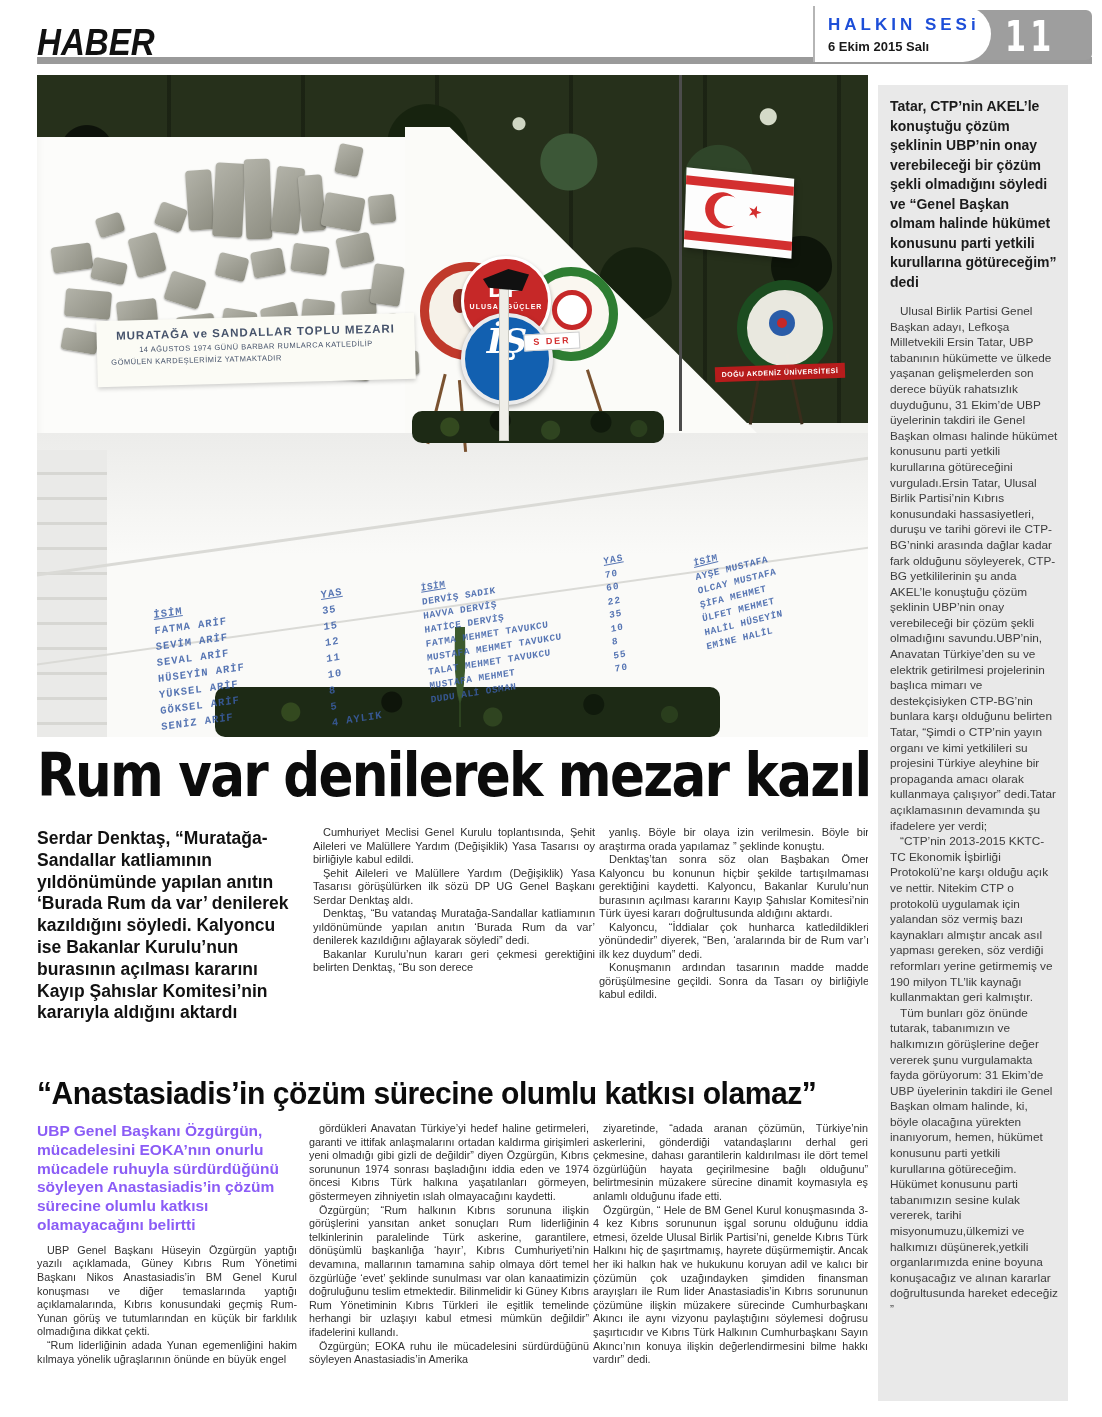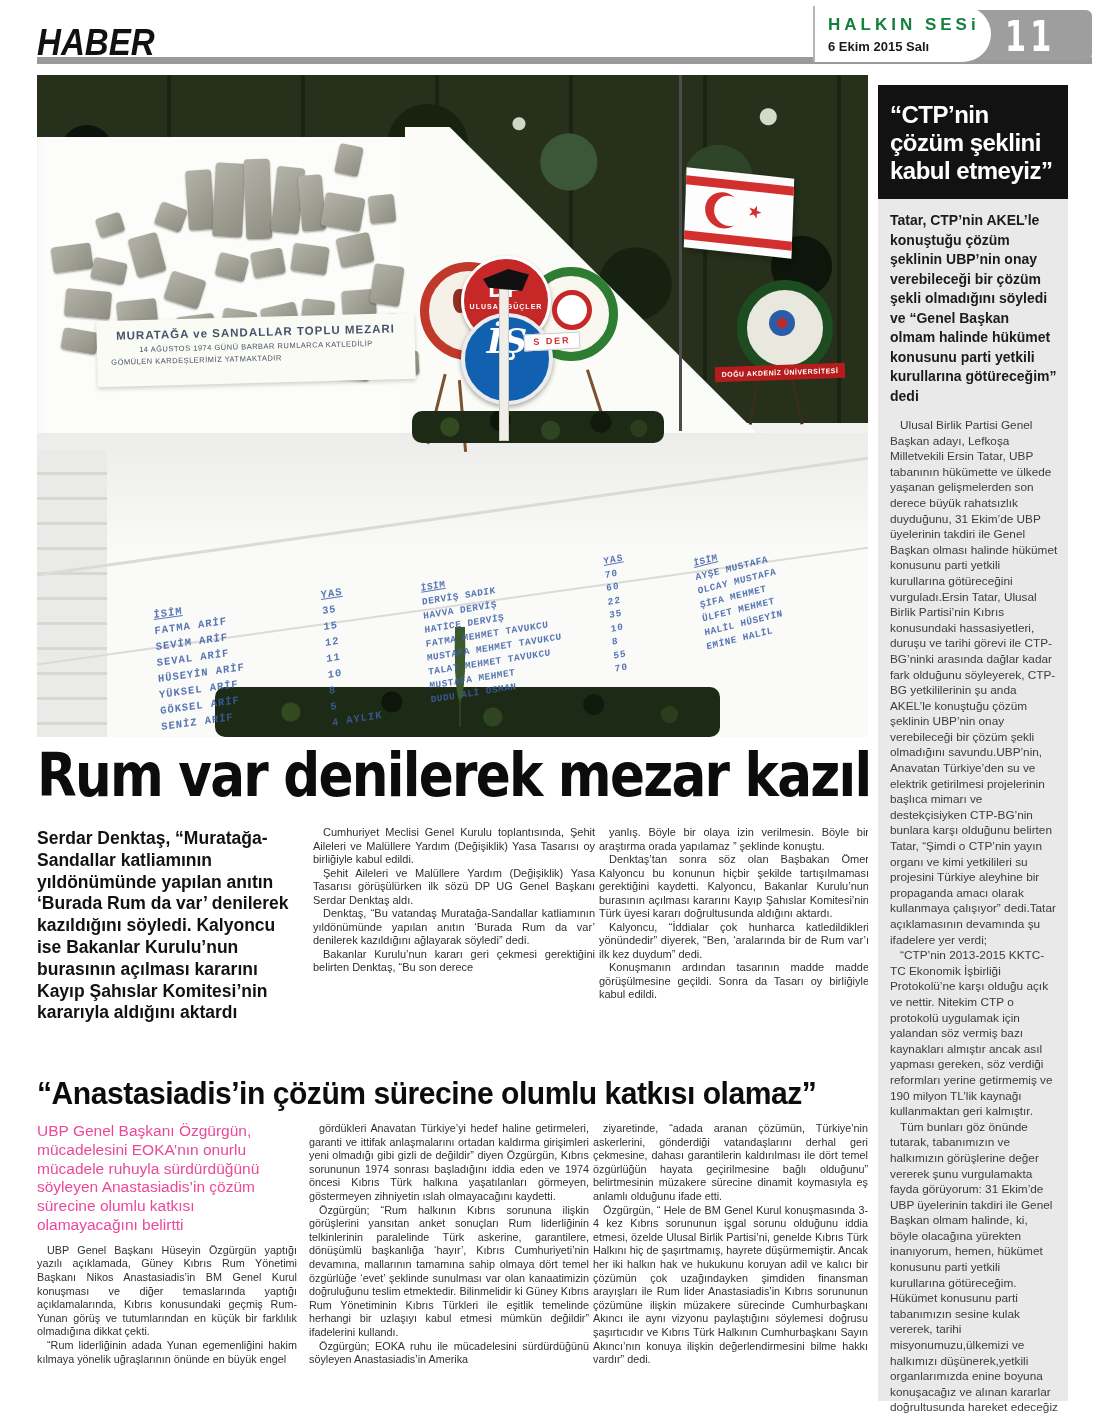--- a/index.html
+++ b/index.html
@@ -5,21 +5,21 @@
   html,body{margin:0;padding:0;background:#fff;}
   .page{position:relative;width:1102px;height:1417px;background:#fff;overflow:hidden;
         font-family:"Liberation Sans",sans-serif;color:#222;}
   
   .haber{position:absolute;left:37px;top:22px;font-size:36px;font-weight:900;font-style:italic;
          letter-spacing:0px;color:#111;transform:scaleX(.92);transform-origin:left;}
   .grayrule{position:absolute;left:37px;top:57px;width:1055px;height:7px;background:#9a9a9a;}
   .mast-tab{position:absolute;left:958px;top:10px;width:134px;height:50px;background:#9e9e9e;border-radius:10px 6px 6px 10px;}
   .mast-white{position:absolute;left:813px;top:6px;width:176px;height:56px;background:#fff;
               border-left:2px solid #b5b5b5;border-radius:0 28px 28px 0;}
-  .mast-title{position:absolute;left:13px;top:9px;font-size:17px;font-weight:bold;letter-spacing:4px;color:#15803d;white-space:nowrap;}
+  .mast-title{position:absolute;left:13px;top:9px;font-size:17px;font-weight:bold;letter-spacing:4px;color:#1d4ed8;white-space:nowrap;}
   .mast-date{position:absolute;left:13px;top:33px;font-size:13px;font-weight:bold;color:#1a1a1a;}
   .mast-num{position:absolute;left:1005px;top:12px;font-size:42px;font-weight:800;color:#fff;
             letter-spacing:6px;transform:scaleX(.72);transform-origin:left;font-family:"DejaVu Sans",sans-serif;}
   
   .photo{position:absolute;left:37px;top:75px;width:831px;height:662px;overflow:hidden;background:#f2f2ef;}
   .trees{position:absolute;left:0;top:0;width:100%;height:348px;background-color:#26301b;
     background-image:
       radial-gradient(circle at 6% 22%, #0d120a 0 26px, transparent 27px),
       radial-gradient(circle at 16% 55%, #3a5138 0 30px, transparent 31px),
       radial-gradient(circle at 27% 28%, #101a0d 0 34px, transparent 35px),
@@ -108,21 +108,21 @@
   .lead1{position:absolute;left:0;top:0;width:264px;font-size:17.5px;line-height:21.8px;font-weight:bold;color:#121212;}
   .a1c2{position:absolute;left:276px;top:-2px;width:282px;}
   .a1c3{position:absolute;left:562px;top:-2px;width:270px;}
   .bcol{font-size:11px;line-height:13.5px;color:#303030;text-align:justify;}
   .bcol p{margin:0;text-indent:10px;}
   .headline2{position:absolute;left:37px;top:1076px;width:835px;height:42px;overflow:hidden;}
   .headline2 span{display:block;font-size:31px;font-weight:800;letter-spacing:-.5px;color:#0c0c0c;
                   transform:scaleX(.97);transform-origin:left;white-space:nowrap;}
   .art2{position:absolute;left:37px;top:1122px;width:831px;height:292px;overflow:hidden;}
   .a2c1{position:absolute;left:0;top:0;width:260px;}
-  .lead2{font-size:15.5px;line-height:18.8px;font-weight:normal;color:#ec4899;margin-bottom:9px;}
+  .lead2{font-size:15.5px;line-height:18.8px;font-weight:bold;color:#8b5cf6;margin-bottom:9px;}
   .a2body{font-size:10.8px;line-height:13.6px;color:#303030;text-align:justify;}
   .a2body p{margin:0;text-indent:10px;}
   .a2c2{position:absolute;left:272px;top:0;width:280px;}
   .a2c3{position:absolute;left:556px;top:0;width:275px;}
 </style>
 </head>
 <body>
 
 <div class="page">
 
@@ -280,23 +280,20 @@
           <div>OLCAY MUSTAFA</div>
           <div>ŞİFA MEHMET</div>
           <div>ÜLFET MEHMET</div>
           <div>HALİL HÜSEYİN</div>
           <div>EMİNE HALİL</div>
         </div>
     </div>
   </div>
 
   <div class="sidebar">
-    <div class="sb-black">
-      <div class="sb-headline">“CTP’nin çözüm şeklini kabul etmeyiz”</div>
-    </div>
     <div class="sb-lead">Tatar, CTP’nin AKEL’le konuştuğu çözüm şeklinin UBP’nin onay verebileceği bir çözüm şekli olmadığını söyledi ve “Genel Başkan olmam halinde hükümet konusunu parti yetkili kurullarına götüreceğim” dedi</div>
     <div class="sb-body">
         <p>Ulusal Birlik Partisi Genel Başkan adayı, Lefkoşa Milletvekili Ersin Tatar, UBP tabanının hükümette ve ülkede yaşanan gelişmelerden son derece büyük rahatsızlık duyduğunu, 31 Ekim’de UBP üyelerinin takdiri ile Genel Başkan olması halinde hükümet konusunu parti yetkili kurullarına götüreceğini vurguladı.Ersin Tatar, Ulusal Birlik Partisi’nin Kıbrıs konusundaki hassasiyetleri, duruşu ve tarihi görevi ile CTP-BG’ninki arasında dağlar kadar fark olduğunu söyleyerek, CTP-BG yetkililerinin şu anda AKEL’le konuştuğu çözüm şeklinin UBP’nin onay verebileceği bir çözüm şekli olmadığını savundu.UBP’nin, Anavatan Türkiye’den su ve elektrik getirilmesi projelerinin başlıca mimarı ve destekçisiyken CTP-BG’nin bunlara karşı olduğunu belirten Tatar, “Şimdi o CTP’nin yayın organı ve kimi yetkilileri su projesini Türkiye aleyhine bir propaganda amacı olarak kullanmaya çalışıyor” dedi.Tatar açıklamasının devamında şu ifadelere yer verdi;</p>
         <p>“CTP’nin 2013-2015 KKTC-TC Ekonomik İşbirliği Protokolü’ne karşı olduğu açık ve nettir. Nitekim CTP o protokolü uygulamak için yalandan söz vermiş bazı kaynakları almıştır ancak asıl yapması gereken, söz verdiği reformları yerine getirmemiş ve 190 milyon TL’lik kaynağı kullanmaktan geri kalmıştır.</p>
         <p>Tüm bunları göz önünde tutarak, tabanımızın ve halkımızın görüşlerine değer vererek şunu vurgulamakta fayda görüyorum: 31 Ekim’de UBP üyelerinin takdiri ile Genel Başkan olmam halinde, ki, böyle olacağına yürekten inanıyorum, hemen,  hükümet konusunu parti yetkili kurullarına götüreceğim. Hükümet konusunu parti tabanımızın sesine kulak vererek, tarihi misyonumuzu,ülkemizi ve halkımızı düşünerek,yetkili organlarımızda enine boyuna konuşacağız ve alınan kararlar doğrultusunda hareket edeceğiz ”</p>
       </div>
   </div>
 
   <div class="headline1">
     <span>Rum var denilerek mezar kazıldı</span>

